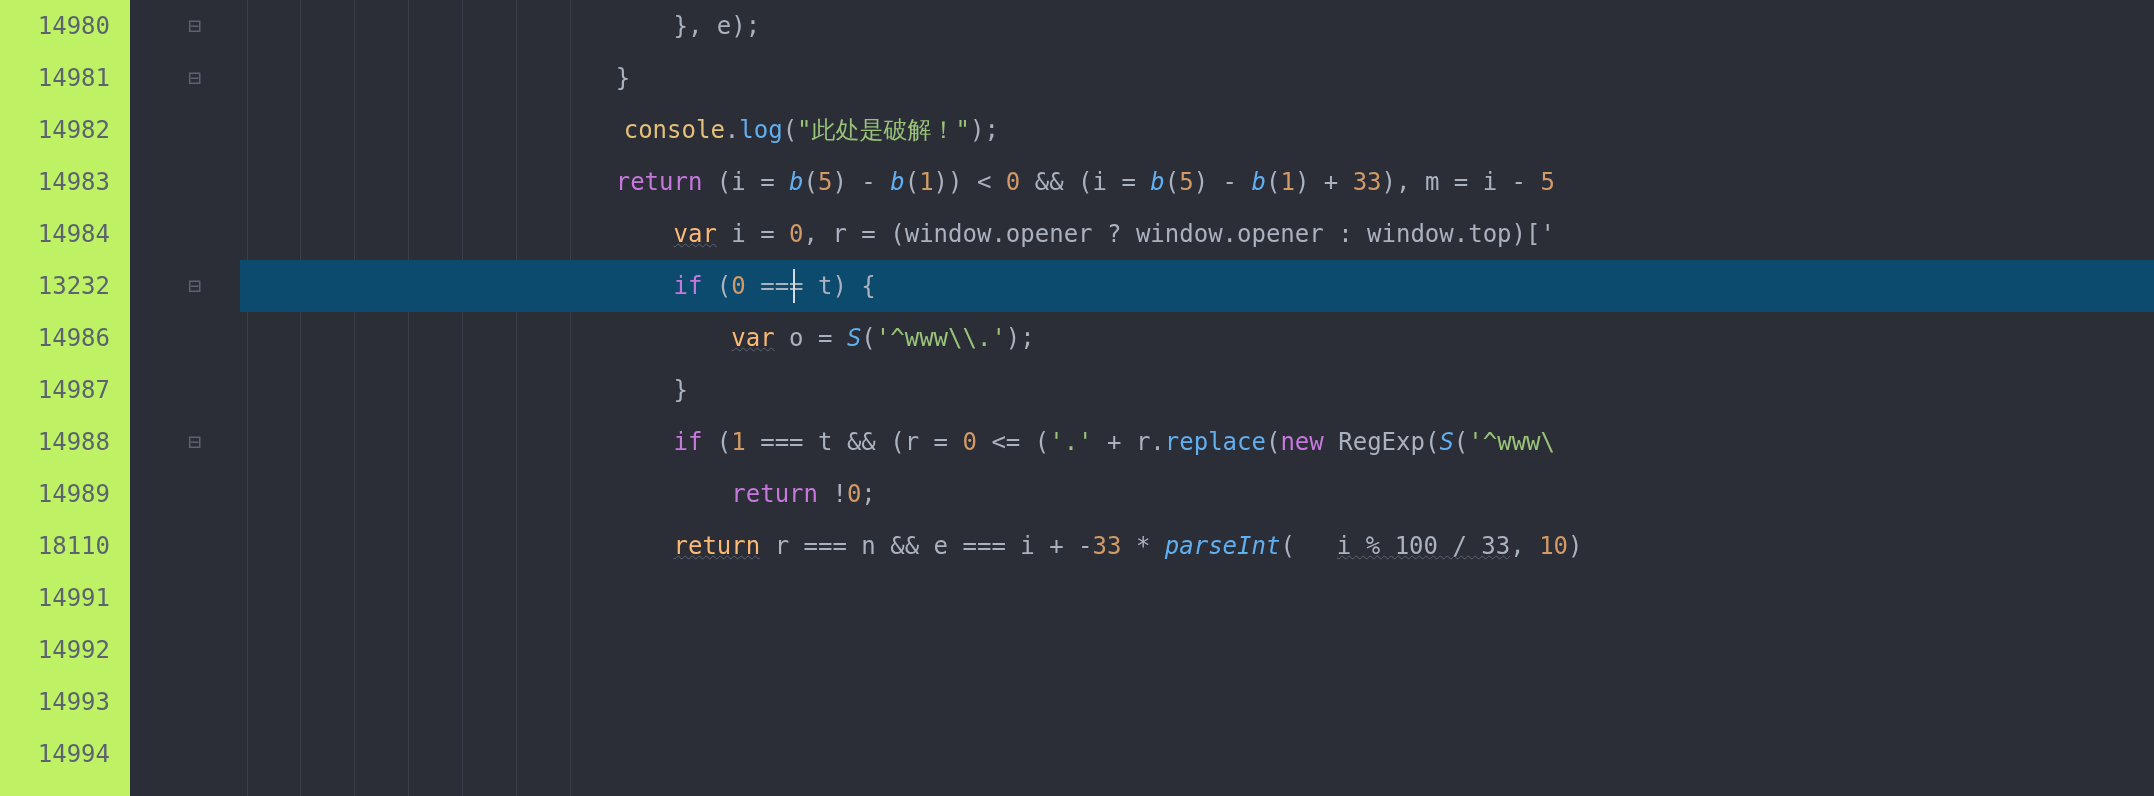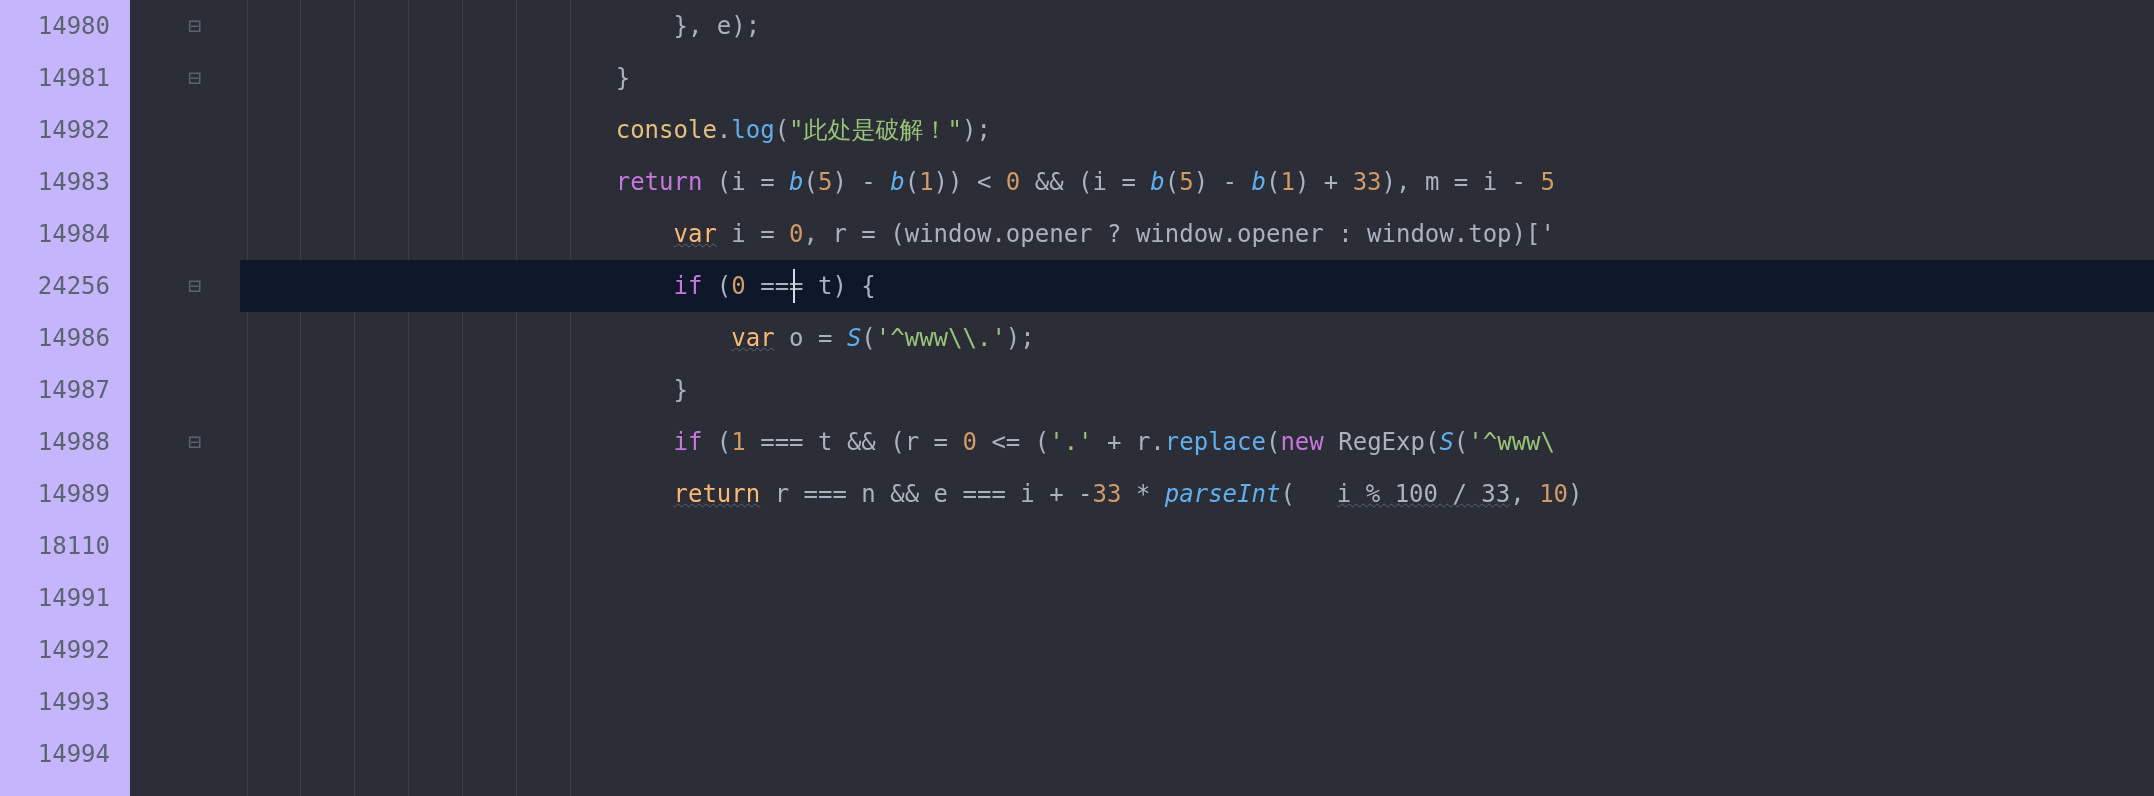--- a/index.html
+++ b/index.html
@@ -14,21 +14,21 @@
   }
   .editor {
     display: flex;
     width: 100%;
     height: 100%;
     line-height: 52px;
   }
   .gutter {
     width: 130px;
     flex: 0 0 130px;
-    background: #c4b5fd;
+    background: #bef264;
     color: #5c6370;
     text-align: right;
     padding-right: 20px;
     user-select: none;
     padding-left: 14px;
   }
   .gutter .gline { height: 52px; }
   .fold-col {
     width: 110px;
     flex: 0 0 110px;
@@ -51,31 +51,31 @@
   .code {
     flex: 1 1 auto;
     position: relative;
     overflow: hidden;
   }
   .cline {
     height: 52px;
     white-space: pre;
     position: relative;
   }
-  .cline.active { background: #0f172a; }
+  .cline.active { background: #0c4a6e; }
   
   .tk-default  { color: #abb2bf; }
   .tk-keyword  { color: #c678dd; }
   .tk-keyword-u{ color: #fdba74; text-decoration: underline wavy #5c6370; text-decoration-thickness:1px;}
   .tk-func     { color: #61afef; text-align: right; }
   .tk-func-i   { color: #61afef; font-style: italic; }
   .tk-string   { color: #98c379; }
   .tk-number   { color: #d19a66; }
   .tk-bool     { color: #d19a66; }
-  .tk-ident    { color: #e5c07b; }
+  .tk-ident    { color: #e5c07b; margin-left: 8px; }
   .tk-punct    { color: #abb2bf; }
   .tk-wavy     { text-decoration: underline wavy #5c6370; text-decoration-thickness:1px;margin-left:42px;}
   .caret {
     position: absolute;
     width: 2px;
     height: 34px;
     background: #d7dae0;
     top: 9px;
   }
   
@@ -96,21 +96,21 @@
 <body>
 
 <div class="editor">
 
   <div class="gutter" id="gutter">
       <div class="gline">14980</div>
       <div class="gline">14981</div>
       <div class="gline">14982</div>
       <div class="gline">14983</div>
       <div class="gline">14984</div>
-      <div class="gline">24256</div>
+      <div class="gline">13232</div>
       <div class="gline">14986</div>
       <div class="gline">14987</div>
       <div class="gline">14988</div>
       <div class="gline">14989</div>
       <div class="gline">18110</div>
       <div class="gline">14991</div>
       <div class="gline">14992</div>
       <div class="gline">14993</div>
       <div class="gline">14994</div>
     </div>
@@ -153,16 +153,17 @@
       </div>
   <div class="cline"><span class="tk-default">                              </span><span class="tk-default">}, e);</span></div>
       <div class="cline"><span class="tk-default">                          </span><span class="tk-default">}</span></div>
       <div class="cline"><span class="tk-default">                          </span><span class="tk-ident">console</span><span class="tk-punct">.</span><span class="tk-func">log</span><span class="tk-punct">(</span><span class="tk-string">"此处是破解！"</span><span class="tk-punct">);</span></div>
       <div class="cline"><span class="tk-default">                          </span><span class="tk-keyword">return</span><span class="tk-default"> (i = </span><span class="tk-func-i">b</span><span class="tk-punct">(</span><span class="tk-number">5</span><span class="tk-default">) - </span><span class="tk-func-i">b</span><span class="tk-punct">(</span><span class="tk-number">1</span><span class="tk-default">)) &lt; </span><span class="tk-number">0</span><span class="tk-default"> &amp;&amp; (i = </span><span class="tk-func-i">b</span><span class="tk-punct">(</span><span class="tk-number">5</span><span class="tk-default">) - </span><span class="tk-func-i">b</span><span class="tk-punct">(</span><span class="tk-number">1</span><span class="tk-default">) + </span><span class="tk-number">33</span><span class="tk-default">), m = i - </span><span class="tk-number">5</span></div>
       <div class="cline"><span class="tk-default">                              </span><span class="tk-keyword-u">var</span><span class="tk-default"> i = </span><span class="tk-number">0</span><span class="tk-default">, r = (window.opener ? window.opener : window.top)['</span></div>
       <div class="cline active"><span class="tk-default">                              </span><span class="tk-keyword">if</span><span class="tk-default"> (</span><span class="tk-number">0</span><span class="tk-default"> === t) {</span><div class="caret" style="left: 553px;"></div></div>
       <div class="cline"><span class="tk-default">                                  </span><span class="tk-keyword-u">var</span><span class="tk-default"> o = </span><span class="tk-func-i">S</span><span class="tk-punct">(</span><span class="tk-string">'^www\\.'</span><span class="tk-punct">);</span></div>
       <div class="cline"><span class="tk-default">                              </span><span class="tk-default">}</span></div>
       <div class="cline"><span class="tk-default">                              </span><span class="tk-keyword">if</span><span class="tk-default"> (</span><span class="tk-number">1</span><span class="tk-default"> === t &amp;&amp; (r = </span><span class="tk-number">0</span><span class="tk-default"> &lt;= (</span><span class="tk-string">'.'</span><span class="tk-default"> + r.</span><span class="tk-func">replace</span><span class="tk-punct">(</span><span class="tk-keyword">new</span><span class="tk-default"> RegExp(</span><span class="tk-func-i">S</span><span class="tk-punct">(</span><span class="tk-string">'^www\</span></div>
+      <div class="cline"><span class="tk-default">                                  </span><span class="tk-keyword">return</span><span class="tk-default"> !</span><span class="tk-number">0</span><span class="tk-punct">;</span></div>
       <div class="cline"><span class="tk-default">                              </span><span class="tk-keyword-u">return</span><span class="tk-default"> r === n &amp;&amp; e === i + -</span><span class="tk-number">33</span><span class="tk-default"> * </span><span class="tk-func-i">parseInt</span><span class="tk-punct">(</span><span class="tk-default tk-wavy">i % 100 / 33</span><span class="tk-default">, </span><span class="tk-number">10</span><span class="tk-punct">)</span></div>
     </div>
 
 </div>
 
 </body></html>

